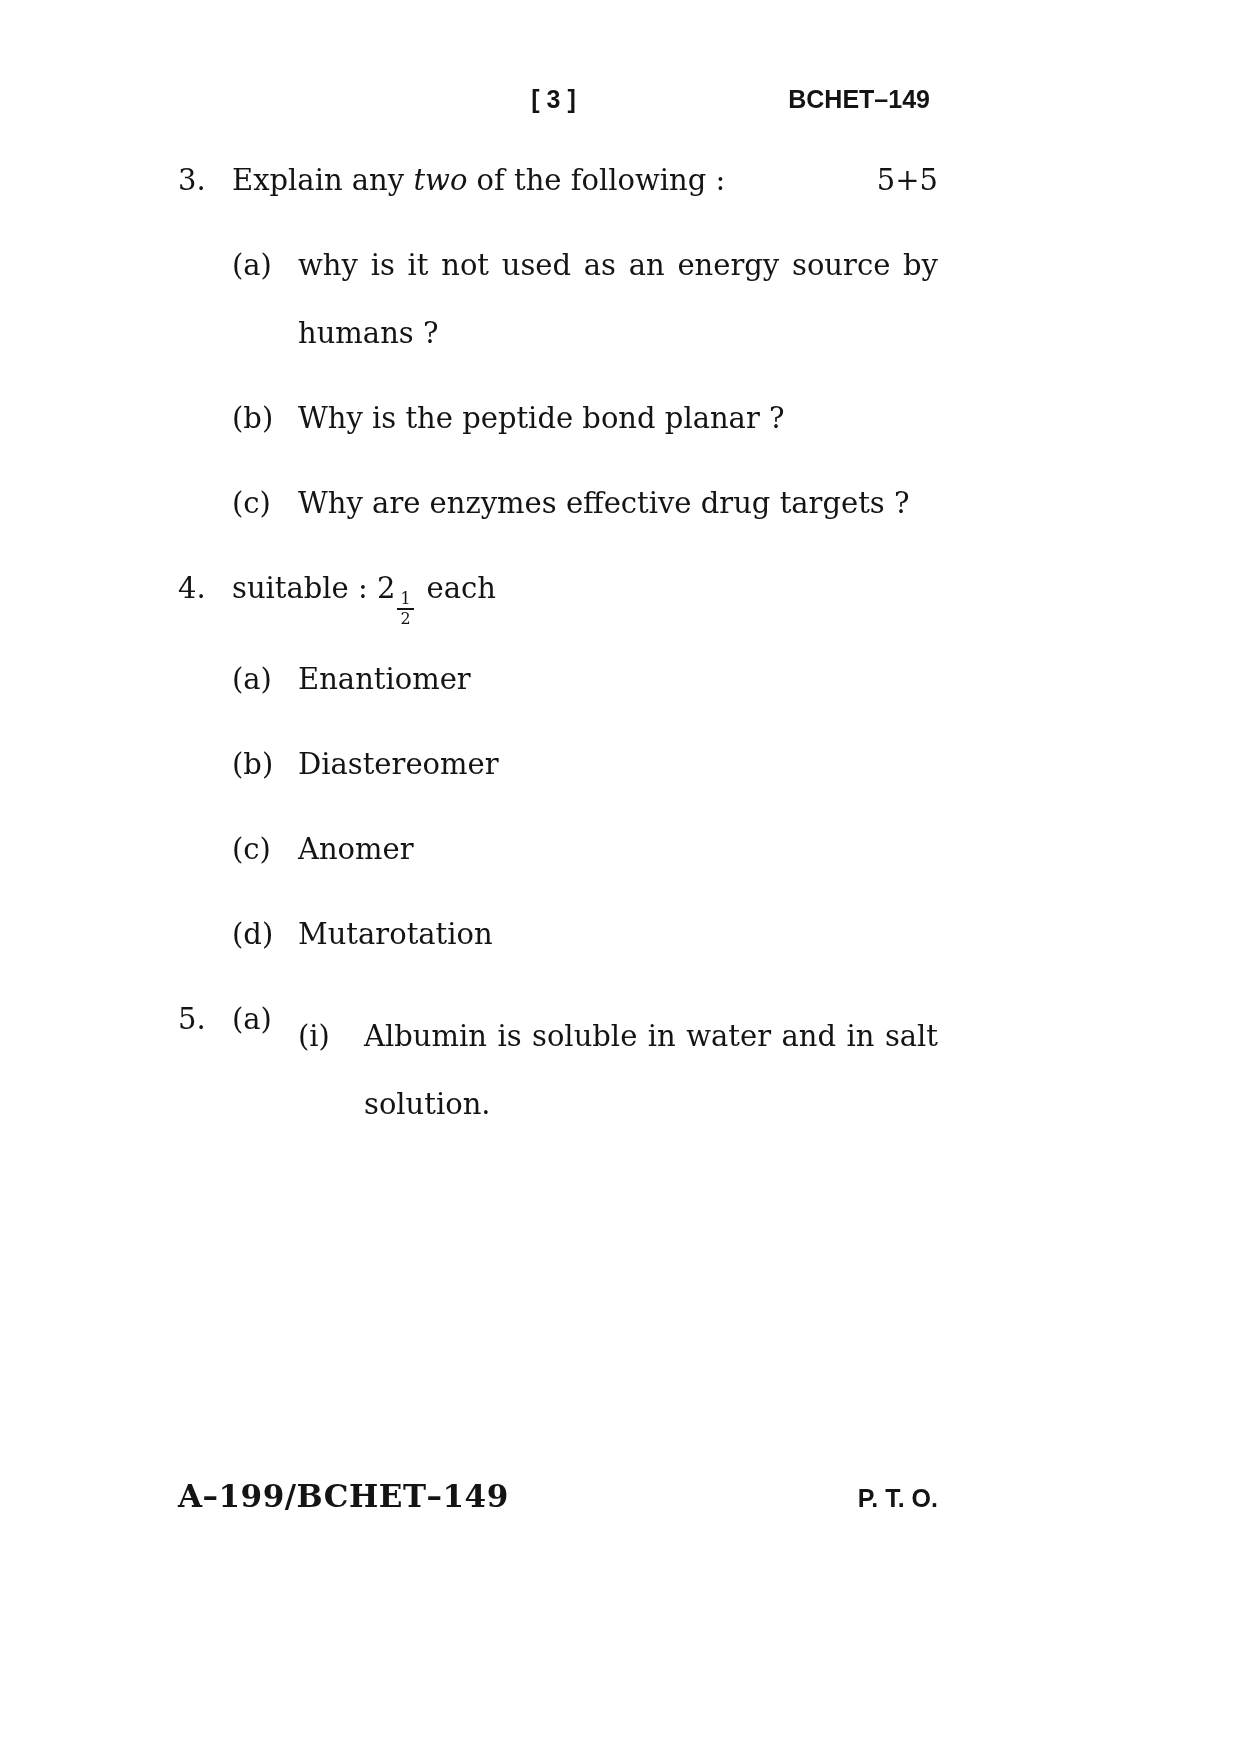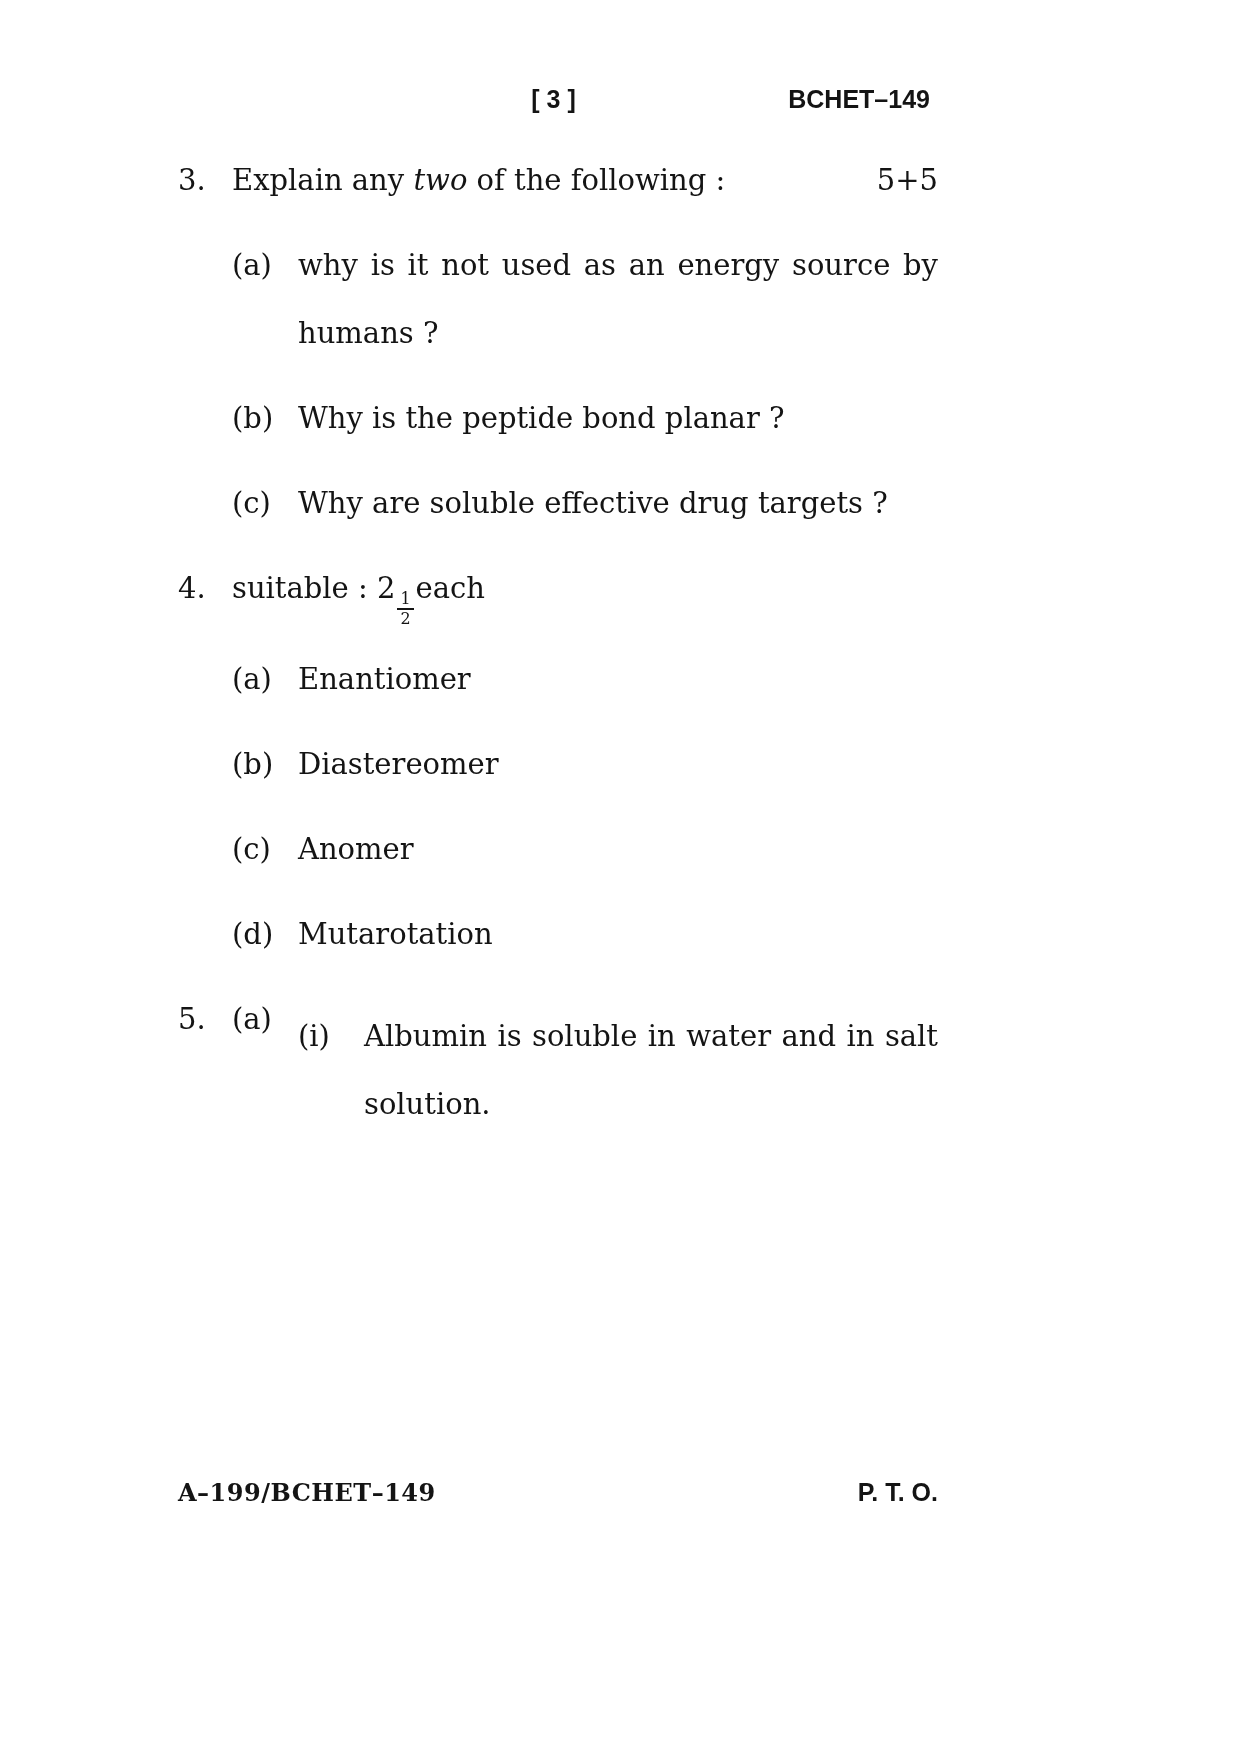--- a/index.html
+++ b/index.html
@@ -39,27 +39,27 @@
   .it { font-style: italic; text-align: center; }
   .marks { white-space: nowrap; }
 
   .frac {
     display: inline-flex; flex-direction: column; align-items: center;
     vertical-align: -0.35em; line-height: 1.05; font-size: 0.55em;
     margin: 0 2px;
   }
   .frac .num { border-bottom: 2px solid #141414; padding: 0 3px 1px; }
   .frac .den { padding-top: 1px; }
-  .marks-suffix { margin-left: 0; }
+  .marks-suffix { margin-left: 11px; }
 
   .footer {
     position: absolute; left: 178px; top: 1478px; width: 760px;
     display: flex; justify-content: space-between; align-items: baseline;
   }
-  .footer-left { font-weight: bold; font-size: 24px; letter-spacing: 0.5px; text-align: right; }
+  .footer-left { font-weight: bold; font-size: 31px; letter-spacing: 0.5px; text-align: right; }
   .footer-right { font-family: "Liberation Sans", sans-serif; font-weight: bold; font-size: 25px; }
 </style>
 </head>
 <body>
 
 <div class="page">
 
   <div class="header">
     <span class="page-num">[ 3 ]</span>
     <span class="paper-code">BCHET–149</span>
@@ -83,21 +83,21 @@
         </div>
         <div class="block sub">
           <span class="slabel">(b)</span>
           <div class="scontent">
               <div class="line">Why is the peptide bond planar ?</div>
             </div>
         </div>
         <div class="block sub">
           <span class="slabel">(c)</span>
           <div class="scontent">
-              <div class="line">Why are soluble effective drug targets ?</div>
+              <div class="line">Why are enzymes effective drug targets ?</div>
             </div>
         </div>
       </div>
     </section>
 
     <section class="q">
       <div class="qnum">4.</div>
       <div class="qbody">
         <div class="block">
           <div class="line split">

